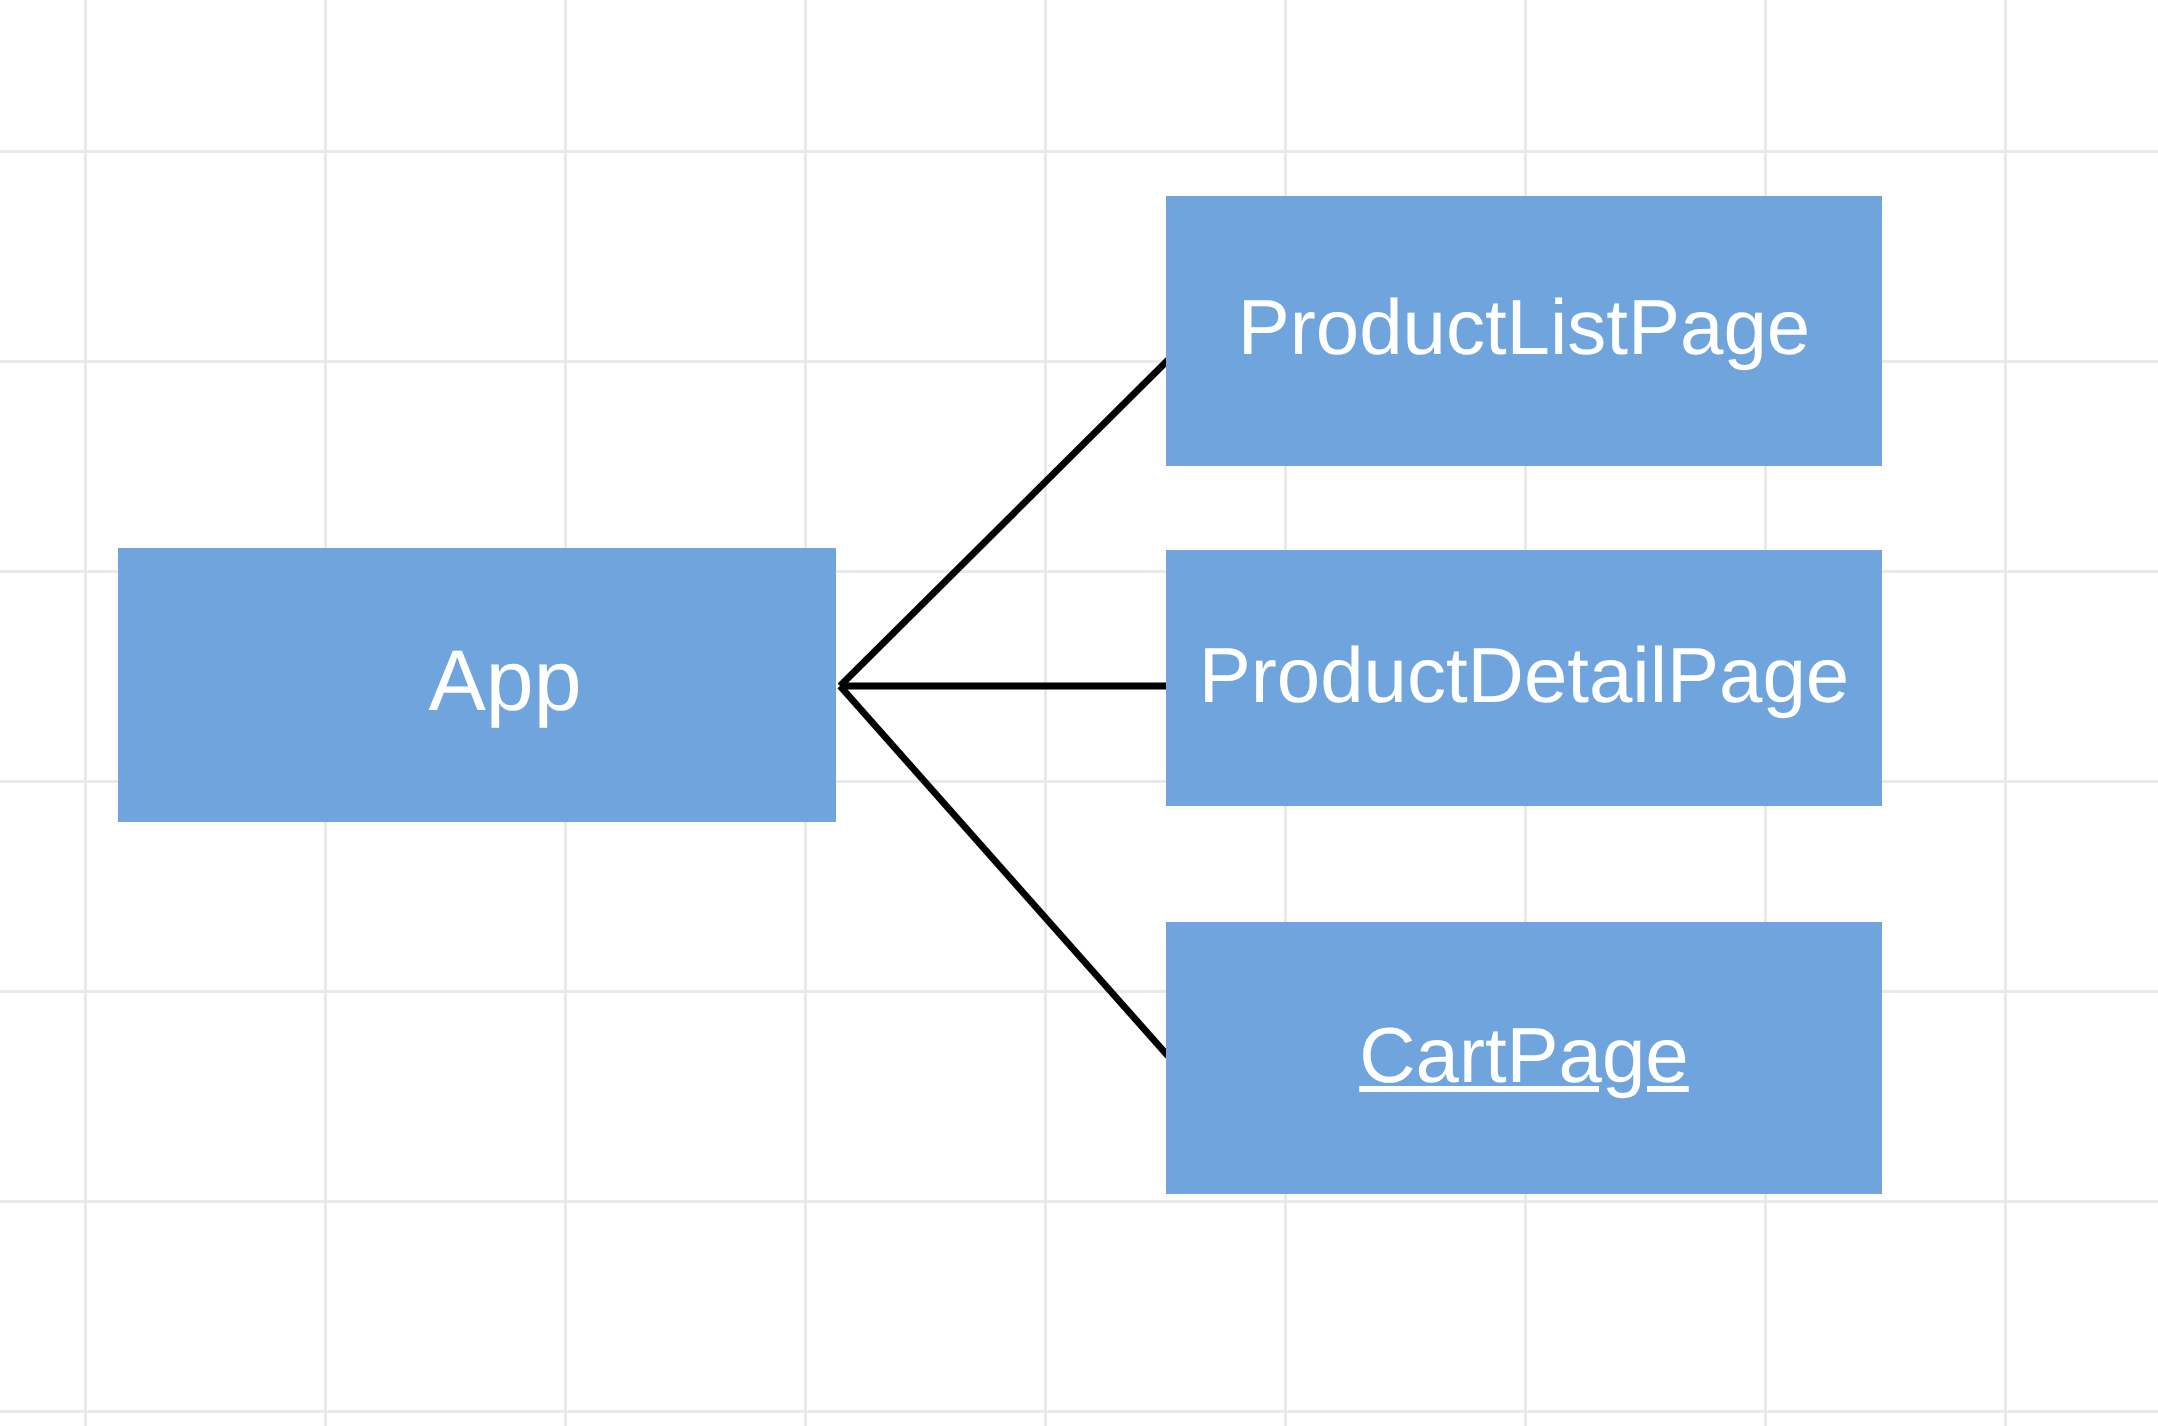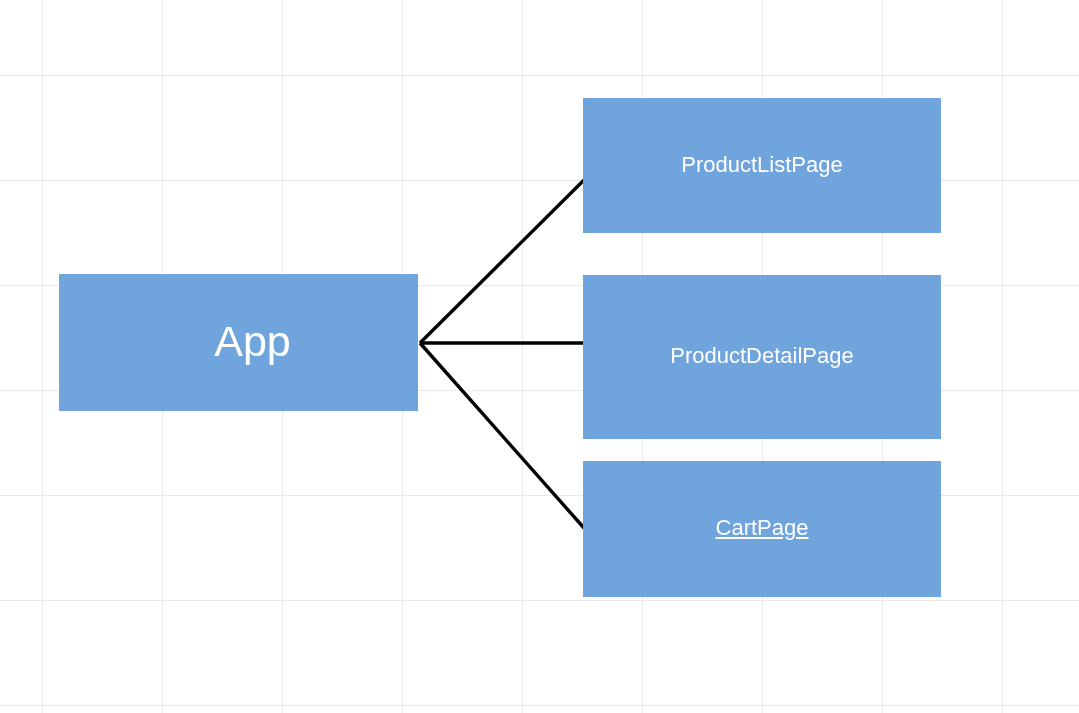--- a/index.html
+++ b/index.html
@@ -60,25 +60,25 @@
     top: 274px;
     width: 359px;
     height: 137px;
     font-size: 43px;
     padding-left: 28px;
   }
 
   .node-right {
     left: 583px;
     width: 358px;
-    font-size: 22px;
+    font-size: 39px;
   }
 
   .node-product-list   { top: 98px;  height: 135px; }
-  .node-product-detail { top: 275px; height: 164px; }
+  .node-product-detail { top: 275px; height: 128px; }
   .node-cart           { top: 461px; height: 136px; text-decoration: underline; }
 </style>
 </head>
 <body>
 
 <div class="canvas">
 
   <svg class="edges" viewBox="0 0 1079 713" xmlns="http://www.w3.org/2000/svg">
     <line class="edge" x1="420" y1="343" x2="584" y2="180"></line>
     <line class="edge" x1="420" y1="343" x2="584" y2="343"></line>

